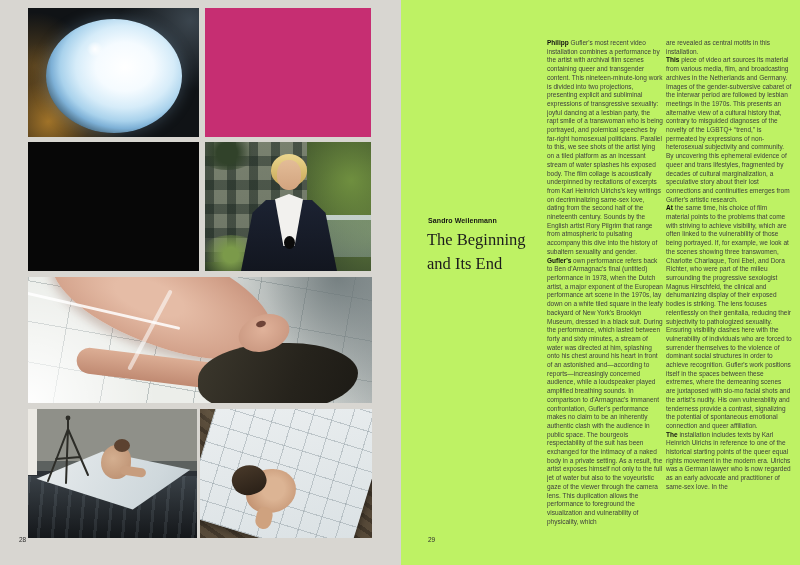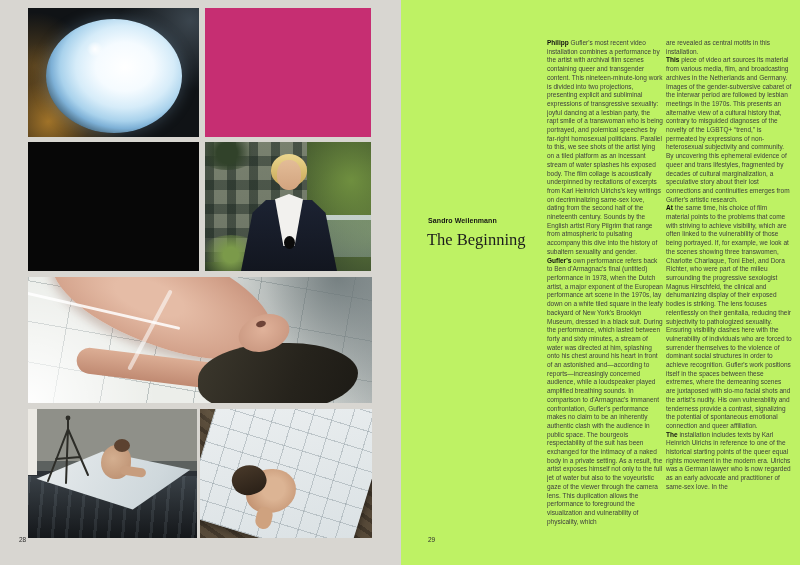--- a/index.html
+++ b/index.html
@@ -197,20 +197,21 @@
 
     <div class="pagenum">28</div>
   </div>
 
   <div id="page-right" class="page" style="background: #bef264;">
 
     <div class="author">Sandro Weilenmann</div>
 
     <h1 class="title">
       <span>The Beginning</span>
+      <span>and Its End</span>
     </h1>
 
     <div class="col col1">
         <p><b>Philipp </b>Gufler's most recent video installation combines a performance by the artist with archival film scenes containing queer and transgender content. This nineteen-minute-long work is divided into two projections, presenting explicit and subliminal expressions of transgressive sexuality: joyful dancing at a lesbian party, the rapt smile of a transwoman who is being portrayed, and polemical speeches by far-right homosexual politicians. Parallel to this, we see shots of the artist lying on a tiled platform as an incessant stream of water splashes his exposed body. The film collage is acoustically underpinned by recitations of excerpts from Karl Heinrich Ulrichs's key writings on decriminalizing same-sex love, dating from the second half of the nineteenth century. Sounds by the English artist Rory Pilgrim that range from atmospheric to pulsating accompany this dive into the history of subaltern sexuality and gender.</p>
         <p><b>Gufler's </b>own performance refers back to Ben d'Armagnac's final (untitled) performance in 1978, when the Dutch artist, a major exponent of the European performance art scene in the 1970s, lay down on a white tiled square in the leafy backyard of New York's Brooklyn Museum, dressed in a black suit. During the performance, which lasted between forty and sixty minutes, a stream of water was directed at him, splashing onto his chest around his heart in front of an astonished and—according to reports—increasingly concerned audience, while a loudspeaker played amplified breathing sounds. In comparison to d'Armagnac's immanent confrontation, Gufler's performance makes no claim to be an inherently authentic clash with the audience in public space. The bourgeois respectability of the suit has been exchanged for the intimacy of a naked body in a private setting. As a result, the artist exposes himself not only to the full jet of water but also to the voyeuristic gaze of the viewer through the camera lens. This duplication allows the performance to foreground the visualization and vulnerability of physicality, which</p>
       </div>
 
     <div class="col col2">
         <p>are revealed as central motifs in this installation.</p>
         <p><b>This </b>piece of video art sources its material from various media, film, and broadcasting archives in the Netherlands and Germany. Images of the gender-subversive cabaret of the interwar period are followed by lesbian meetings in the 1970s. This presents an alternative view of a cultural history that, contrary to misguided diagnoses of the novelty of the LGBTQ+ “trend,” is permeated by expressions of non-heterosexual subjectivity and community. By uncovering this ephemeral evidence of queer and trans lifestyles, fragmented by decades of cultural marginalization, a speculative story about their lost connections and continuities emerges from Gufler's artistic research.</p>

